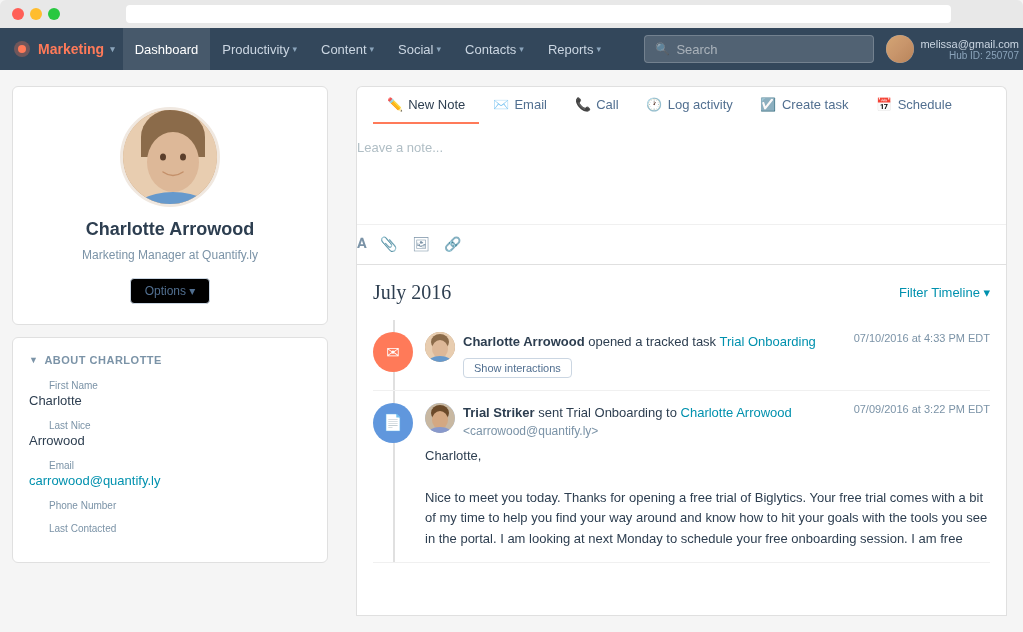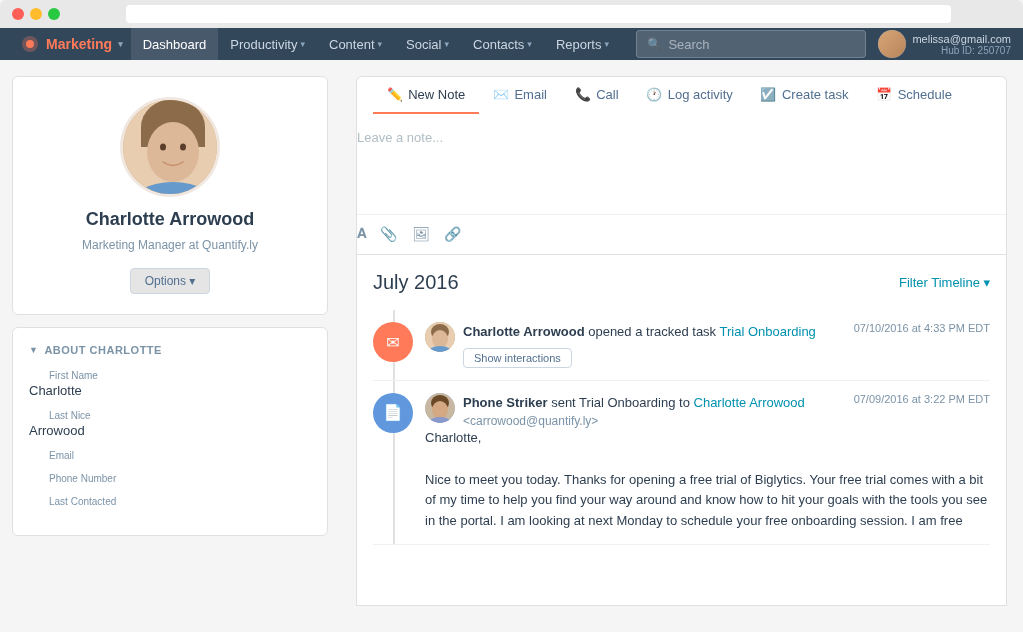--- a/index.html
+++ b/index.html
@@ -7,21 +7,21 @@
 
     
     .title-bar { background: #e8e8e8; height: 28px; display: flex; align-items: center; padding: 0 12px; gap: 6px; border-radius: 6px 6px 0 0; }
     .tb-btn { width: 12px; height: 12px; border-radius: 50%; }
     .tb-close { background: #ff5f57; }
     .tb-min { background: #ffbd2e; }
     .tb-max { background: #28c840; }
     .tb-url { flex: 1; background: #fff; border-radius: 4px; height: 18px; margin-left: 60px; margin-right: 60px; }
 
     
-    .navbar { background: #33475b; height: 32px; display: flex; align-items: center; padding: 0 12px; gap: 0; }
+    .navbar { background: #33475b; height: 42px; display: flex; align-items: center; padding: 0 4px; gap: 0; }
     .nav-brand { display: flex; align-items: center; gap: 6px; color: #ff7a59; font-weight: 700; font-size: 14px; padding: 0 8px; }
     .nav-brand-icon { width: 20px; height: 20px; }
     .nav-item { color: #cbd6e2; font-size: 13px; padding: 0 12px; height: 42px; display: flex; align-items: center; gap: 3px; cursor: pointer; white-space: nowrap; }
     .nav-item.active { color: #fff; background: rgba(255,255,255,0.1); }
     .nav-chevron { font-size: 9px; color: #8ba4bb; }
     .nav-search { margin-left: auto; display: flex; align-items: center; gap: 8px; }
     .search-box { background: rgba(255,255,255,0.15); border: 1px solid rgba(255,255,255,0.2); border-radius: 4px; padding: 4px 10px; color: #fff; font-size: 13px; width: 230px; height: 28px; display: flex; align-items: center; }
     .search-box span { color: rgba(255,255,255,0.5); font-size: 13px; }
     .nav-user { display: flex; align-items: center; gap: 6px; color: #cbd6e2; font-size: 11px; text-align: right; }
     .nav-avatar { width: 28px; height: 28px; border-radius: 50%; background: #8ba4bb; overflow: hidden; display: flex; align-items: center; justify-content: center; }
@@ -32,21 +32,21 @@
 
     
     .left-panel { width: 340px; min-width: 340px; padding: 16px 12px; display: flex; flex-direction: column; gap: 12px; overflow-y: auto; background: #f5f5f5; }
 
     
     .profile-card { background: #fff; border-radius: 6px; border: 1px solid #e0e0e0; padding: 20px; display: flex; flex-direction: column; align-items: center; gap: 8px; }
     .avatar-circle { width: 100px; height: 100px; border-radius: 50%; overflow: hidden; background: #e8d5c4; display: flex; align-items: center; justify-content: center; border: 3px solid #f0e8e0; }
     .avatar-img { width: 100px; height: 100px; border-radius: 50%; background: linear-gradient(180deg, #c8a882 0%, #d4b896 40%, #b8916a 100%); position: relative; overflow: hidden; }
     .profile-name { font-size: 18px; font-weight: 600; color: #2d3e50; margin-top: 4px; }
     .profile-title { font-size: 12px; color: #7b93a7; }
-    .options-btn { margin-top: 8px; border: 1px solid #cbd6e2; background: #e5e5e5; border-radius: 4px; padding: 5px 14px; font-size: 12px; color: #516f90; cursor: pointer; display: flex; align-items: center; gap: 4px; }
+    .options-btn { margin-top: 8px; border: 1px solid #cbd6e2; background: #000000; border-radius: 4px; padding: 5px 14px; font-size: 12px; color: #516f90; cursor: pointer; display: flex; align-items: center; gap: 4px; }
 
     
     .about-card { background: #fff; border-radius: 6px; border: 1px solid #e0e0e0; padding: 16px; }
     .about-header { display: flex; align-items: center; gap: 6px; color: #7b93a7; font-size: 11px; font-weight: 700; letter-spacing: 0.5px; margin-bottom: 14px; }
     .about-triangle { color: #7b93a7; font-size: 9px; }
     .field-group { margin-bottom: 12px; }
     .field-label { font-size: 10px; color: #7b93a7; margin-bottom: 2px; margin-left: 20px; }
     .field-value { font-size: 13px; color: #2d3e50; font-weight: 500; }
     .field-value.link { color: #0091ae; cursor: pointer; }
 
@@ -61,41 +61,41 @@
 
     
     .note-area { background: #fff; border: 1px solid #e0e0e0; border-top: none; padding: 12px 0; flex-shrink: 0; }
     .note-placeholder { color: #b0bec5; font-size: 13px; min-height: 80px; padding: 4px 0; }
     .note-toolbar { display: flex; align-items: center; gap: 14px; padding-top: 10px; border-top: 1px solid #f0f0f0; margin-top: 8px; }
     .toolbar-icon { color: #7b93a7; font-size: 14px; cursor: pointer; }
 
     
     .timeline-section { flex: 1; background: #fff; border: 1px solid #e0e0e0; border-top: none; overflow-y: auto; padding: 16px; }
     .timeline-header { display: flex; justify-content: space-between; align-items: center; margin-bottom: 16px; }
-    .timeline-month { font-size: 20px; font-weight: 300; color: #2d3e50; }
+    .timeline-month { font-size: 20px; font-weight: 300; color: #2d3e50; font-family: Liberation Serif, serif; }
     .filter-link { color: #0091ae; font-size: 13px; cursor: pointer; display: flex; align-items: center; gap: 3px; }
 
     
     .timeline-list { display: flex; flex-direction: column; gap: 0; position: relative; }
     .timeline-line { position: absolute; left: 20px; top: 0; bottom: 0; width: 2px; background: #e0e0e0; }
     .timeline-item { display: flex; align-items: flex-start; gap: 12px; padding: 12px 0; border-bottom: 1px solid #f0f0f0; position: relative; }
     .timeline-icon-wrap { width: 40px; height: 40px; border-radius: 50%; display: flex; align-items: center; justify-content: center; flex-shrink: 0; z-index: 1; }
     .icon-email-bg { background: #ff7a59; }
     .icon-doc-bg { background: #6097dd; }
     .timeline-icon { color: #fff; font-size: 16px; }
     .timeline-content { flex: 1; }
     .timeline-row { display: flex; justify-content: space-between; align-items: flex-start; gap: 8px; }
     .timeline-text { font-size: 13px; color: #2d3e50; line-height: 1.5; }
     .timeline-link { color: #0091ae; cursor: pointer; }
     .timeline-time { font-size: 11px; color: #7b93a7; white-space: nowrap; flex-shrink: 0; }
     .timeline-sub { font-size: 12px; color: #7b93a7; margin-top: 2px; }
     .show-btn { margin-top: 6px; border: 1px solid #cbd6e2; background: #fff; border-radius: 4px; padding: 3px 10px; font-size: 11px; color: #516f90; cursor: pointer; }
 
     .person-avatar { width: 30px; height: 30px; border-radius: 50%; background: #c8a882; flex-shrink: 0; margin-right: 8px; display: flex; align-items: center; justify-content: center; overflow: hidden; }
-    .timeline-body { font-size: 13px; color: #2d3e50; line-height: 1.6; }
+    .timeline-body { font-size: 13px; color: #2d3e50; line-height: 1.6; margin-top: 8px; }
 
     .email-item-row { display: flex; align-items: flex-start; width: 100%; }
     .email-item-main { flex: 1; }
   </style>
 </head>
 <body>
 
 <div class="title-bar">
   <div class="tb-btn tb-close"></div>
   <div class="tb-btn tb-min"></div>
@@ -191,20 +191,21 @@
       <div class="field-group">
         <div class="field-label">First Name</div>
         <div class="field-value">Charlotte</div>
       </div>
       <div class="field-group">
         <div class="field-label">Last Nice</div>
         <div class="field-value">Arrowood</div>
       </div>
       <div class="field-group">
         <div class="field-label">Email</div>
+        <div class="field-value link">carrowood@quantify.ly</div>
       </div>
       <div class="field-group">
         <div class="field-label">Phone Number</div>
         <div class="field-value"></div>
       </div>
       <div class="field-group">
         <div class="field-label">Last Contacted</div>
       </div>
     </div>
 
@@ -297,21 +298,21 @@
                 <svg viewBox="0 0 30 30" width="30" height="30">
                   <rect width="30" height="30" fill="#c8b8a2" rx="15"></rect>
                   <ellipse cx="15" cy="10" rx="9" ry="8" fill="#6B4A2A"></ellipse>
                   <ellipse cx="15" cy="17" rx="8" ry="9" fill="#d4a882"></ellipse>
                   <ellipse cx="15" cy="32" rx="13" ry="8" fill="#8899cc"></ellipse>
                 </svg>
               </div>
               <div class="email-item-main">
                 <div class="timeline-row">
                   <div class="timeline-text">
-                    <strong>Phone Striker</strong>
+                    <strong>Trial Striker</strong>
                     <span> sent Trial Onboarding to </span>
                     <span class="timeline-link">Charlotte Arrowood</span>
                   </div>
                   <span class="timeline-time">07/09/2016 at 3:22 PM EDT</span>
                 </div>
                 <div class="timeline-sub">&lt;carrowood@quantify.ly&gt;</div>
               </div>
             </div>
             <div class="timeline-body">
               Charlotte,<br><br>

